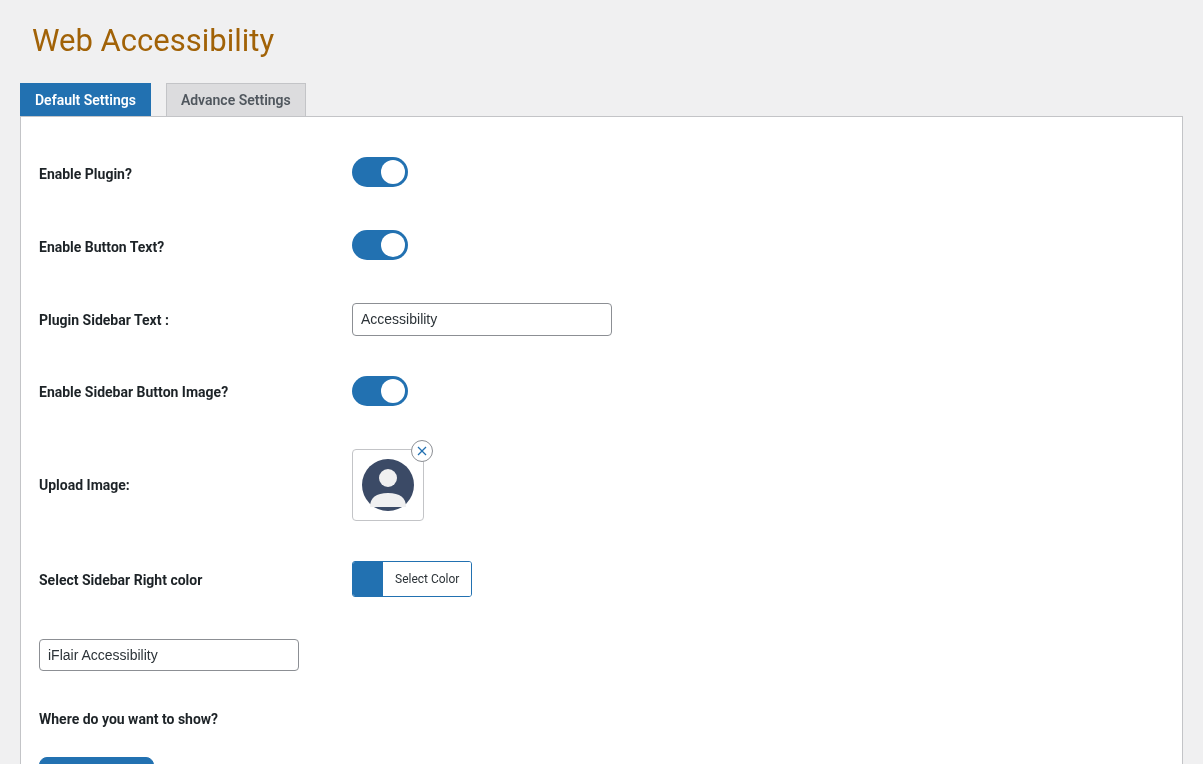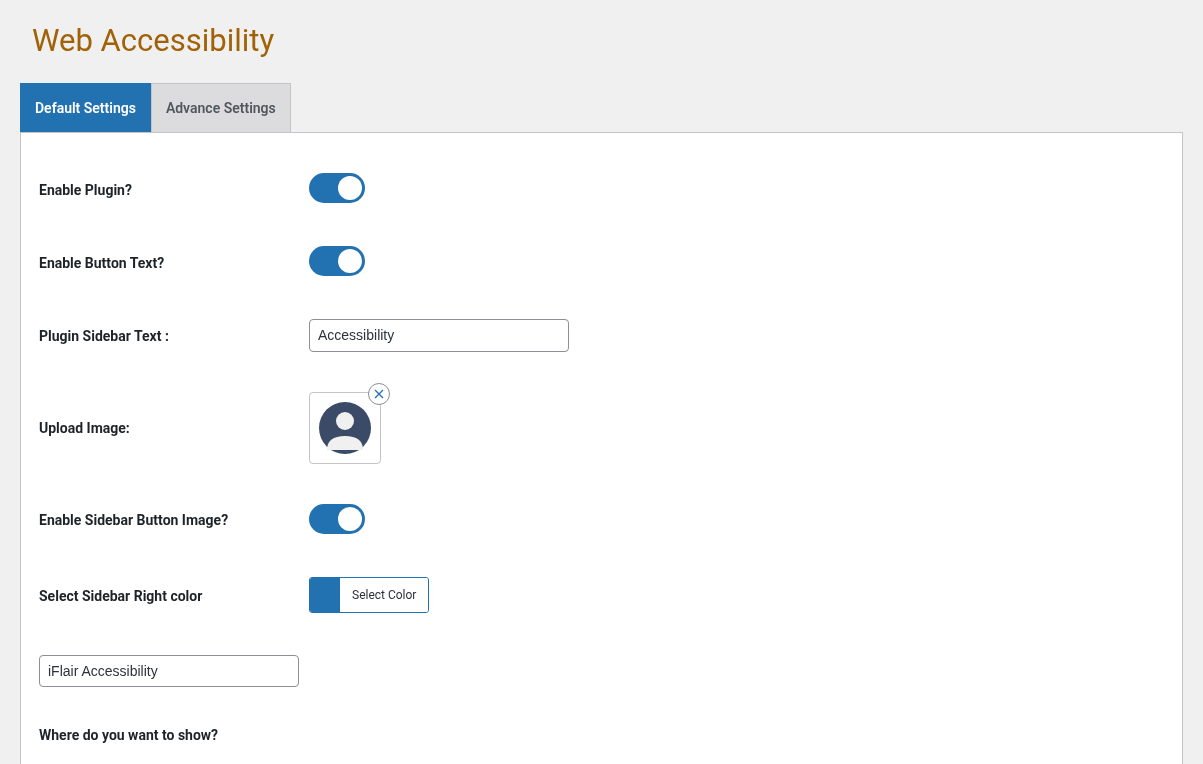--- a/index.html
+++ b/index.html
@@ -23,28 +23,28 @@
     color: #a16207;
   }
   .tabs {
     margin-top: 18px;
     border-bottom: 1px solid #c3c4c7;
     display: flex;
     align-items: flex-end;
   }
   .tab {
     display: inline-block;
-    padding: 15px 14px;
+    padding: 7px 14px;
     font-size: 14px;
     font-weight: 600;
     background: #dcdcde;
     color: #50575e;
     border: 1px solid #c3c4c7;
     border-bottom: none;
-    margin-right: 0;
+    margin-right: 15px;
     cursor: pointer;
     line-height: 1.3;
   }
   .tab.active {
     background: #2271b1;
     color: #fff;
     border-color: #2271b1;
   }
   .panel {
     background: #fff;
@@ -53,21 +53,21 @@
     padding: 20px 18px 30px 18px;
     margin-bottom: 20px;
   }
   .form-row {
     display: flex;
     align-items: center;
     padding: 20px 0;
   }
   .form-row.tall { align-items: center; }
   .form-label {
-    width: 270px;
+    width: 313px;
     font-weight: 700;
     font-size: 14px;
     color: #1d2327;
     flex-shrink: 0;
   }
   .form-control {
     flex: 1;
   }
   
   .toggle {
@@ -224,20 +224,30 @@
           <div class="toggle-knob"></div>
         </div>
       </div>
     </div>
 
     
     <div class="form-row">
       <div class="form-label">Plugin Sidebar Text :</div>
       <div class="form-control">
         <input type="text" class="text-input" value="Accessibility" style="">
+      </div>
+    </div>
+
+    
+    <div class="form-row">
+      <div class="form-label">Enable Sidebar Button Image?</div>
+      <div class="form-control">
+        <div class="toggle">
+          <div class="toggle-knob"></div>
+        </div>
       </div>
     </div>
 
     
     <div class="form-row tall">
       <div class="form-label">Upload Image:</div>
       <div class="form-control">
         <div class="upload-box">
           <div class="upload-remove">
             <svg viewBox="0 0 10 10">
@@ -249,30 +259,20 @@
             <circle cx="26" cy="26" r="26" fill="#3b4a66"></circle>
             <circle cx="26" cy="19" r="9" fill="#f0f0f1"></circle>
             <path d="M 8 48 Q 8 34 26 34 Q 44 34 44 48 Z" fill="#f0f0f1"></path>
           </svg>
         </div>
       </div>
     </div>
 
     
     <div class="form-row">
-      <div class="form-label">Enable Sidebar Button Image?</div>
-      <div class="form-control">
-        <div class="toggle">
-          <div class="toggle-knob"></div>
-        </div>
-      </div>
-    </div>
-
-    
-    <div class="form-row">
       <div class="form-label">Select Sidebar Right color</div>
       <div class="form-control">
         <div class="color-picker">
           <div class="color-swatch" style="background:#2271b1"></div>
           <div class="color-label">Select Color</div>
         </div>
       </div>
     </div>
 
     

